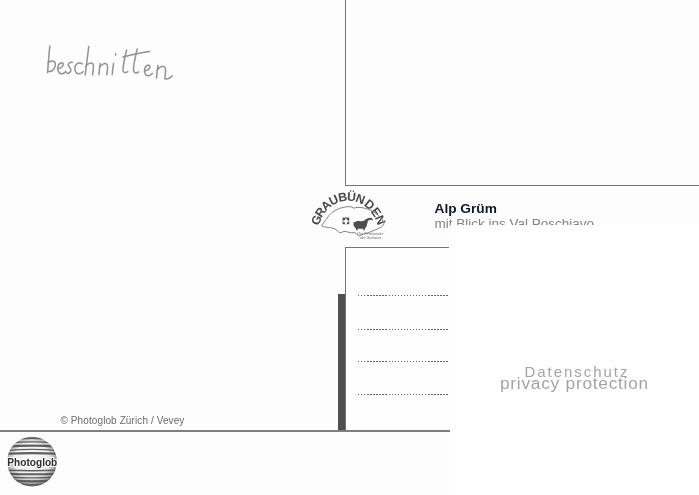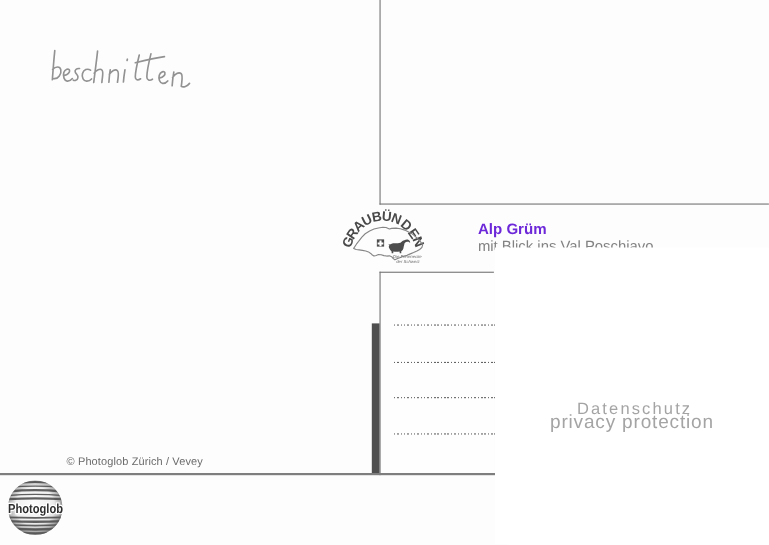--- a/index.html
+++ b/index.html
@@ -65,21 +65,21 @@
     <path d="M354,222.8 C355.2,221.4 357.5,220.9 359.5,221.1 C361.5,221.3 363.5,220.9 364.8,220.2 C366,219.6 367.2,220 367.5,221 C367.8,222 367.4,223.4 367,224.3 C366.8,226.2 366.2,227.4 364.8,228.4 L364.8,230.2 L363.4,230.2 L363.2,228.7 C361.4,228.9 359.2,228.9 357.6,228.7 L357.5,230.3 L356.1,230.3 L355.9,228.5 C354.6,227.3 353.6,225.6 353.4,224.4 Z"></path>
     <path d="M364.5,220.6 C365.2,219.4 366.4,218.7 367.8,218.5 C369,218.3 370.3,218.6 371.3,219.3 C370.3,219.6 369.2,219.8 368.4,220.4 C367.6,221 367,221.9 366.6,222.8 Z"></path>
     <path d="M367.4,218.9 C368.5,217.7 370.2,217.4 371.5,218.1 C372.5,218.6 373,219.7 372.8,220.8 C372,220 370.9,219.5 369.8,219.4 Z"></path>
     <path d="M353.2,221.9 L354.5,222.3 L353.9,223.4 Z"></path>
   </g>
 
   <text x="357.2" y="234.8" font-size="3.9" fill="#6a6a6a" font-family="Liberation Sans" font-style="italic">Die Ferienecke</text>
   <text x="360.2" y="239.3" font-size="3.9" fill="#6a6a6a" font-family="Liberation Sans" font-style="italic">der Schweiz</text>
 </svg>
 
-<div class="abs" style="left:434.5px;top:201px;font-size:13.7px;font-weight:bold;color:#6d28d9;">Alp&nbsp;Grüm</div>
+<div class="abs" style="left:434.5px;top:201px;font-size:13.7px;font-weight:bold;color:#0f172a;">Alp&nbsp;Grüm</div>
 
 <div class="abs" style="left:434.5px;top:216px;font-size:13.5px;color:#828282;text-align:right;">mit Blick ins Val Poschiavo</div>
 
 <div class="abs" style="left:345px;top:247px;width:103px;height:184px;background:#fefefe;
      border-left:1.6px solid #757575;border-top:1.6px solid #757575;"></div>
 
 <div class="abs" style="left:338px;top:294px;width:6.8px;height:137px;background:#4f4f4f;"></div>
 
 <div class="abs" style="left:357.5px;top:294.6px;width:92px;height:1.35px;
      background:repeating-linear-gradient(90deg,#646464 0,#646464 1.35px,transparent 1.35px,transparent 3.05px);"></div>

